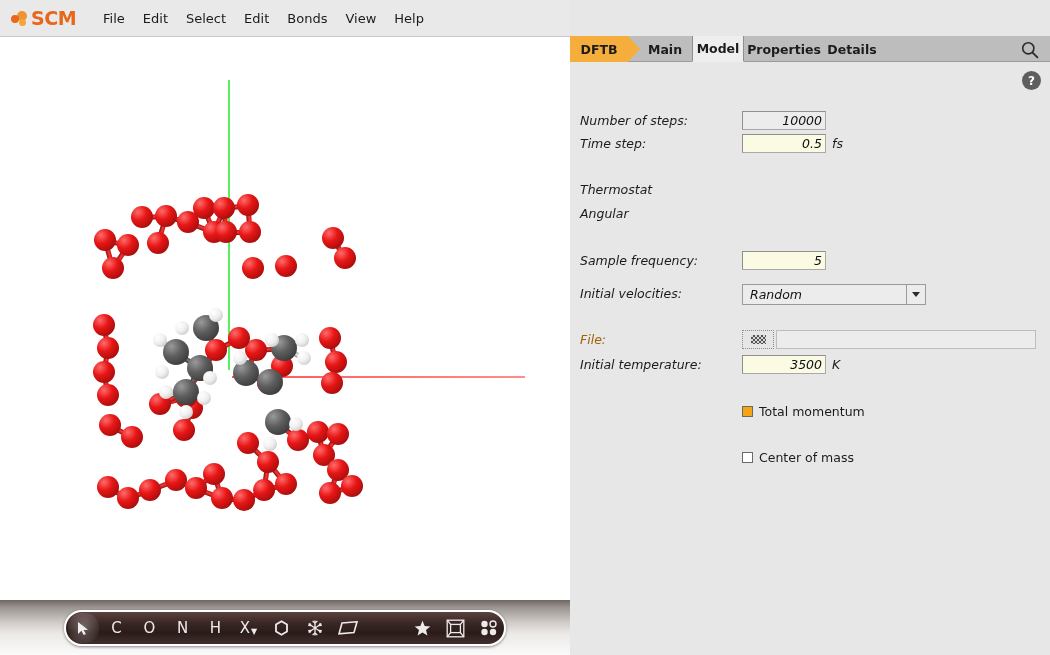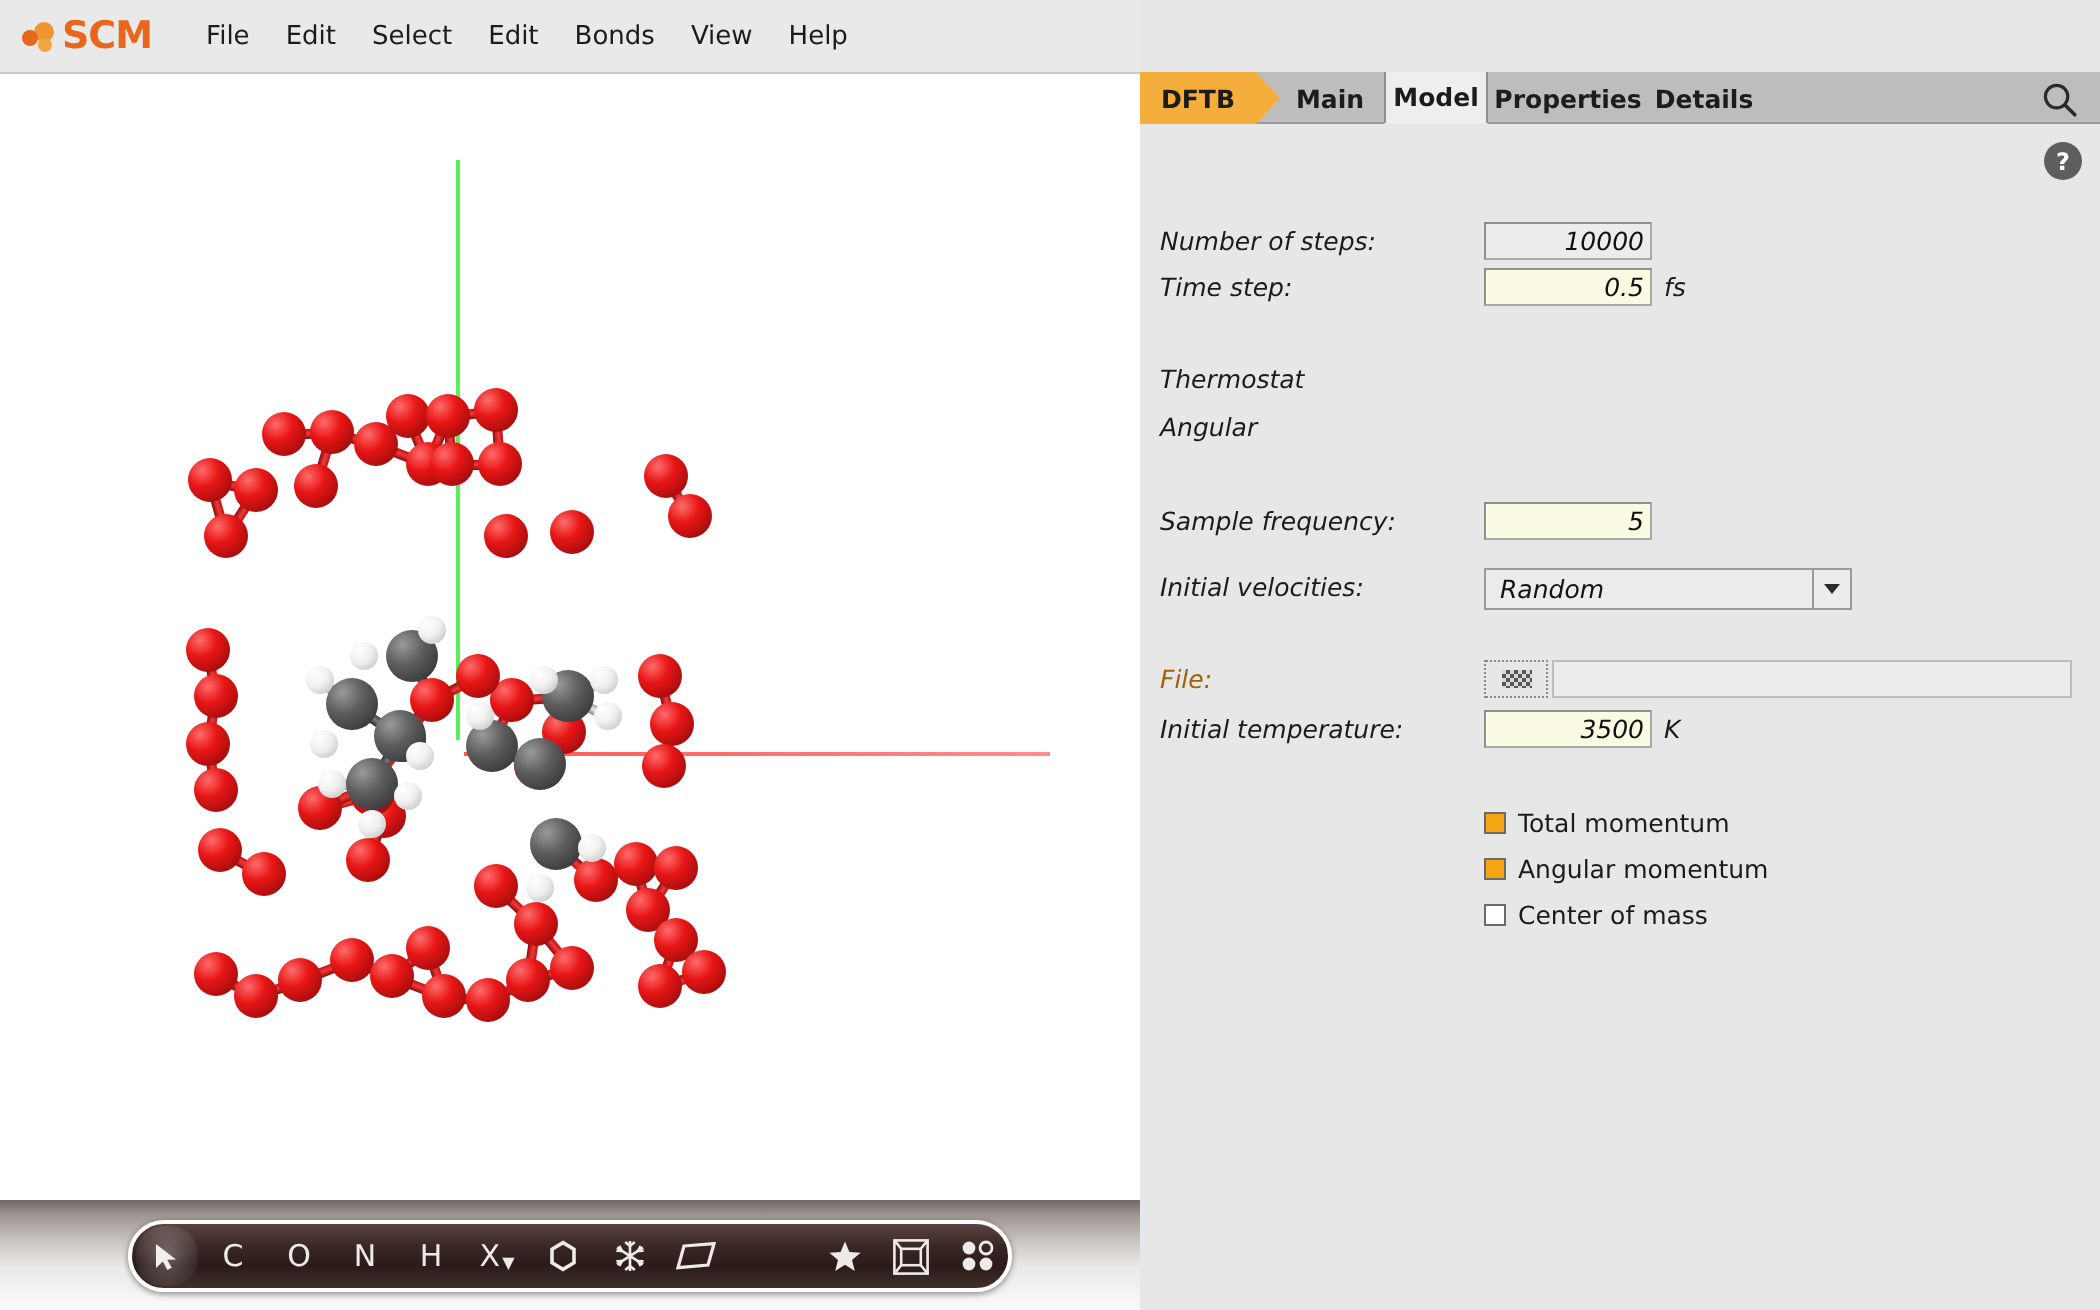--- a/index.html
+++ b/index.html
@@ -544,22 +544,18 @@
   <div class="row" style="top:355px">
     <span class="lbl">Initial temperature:</span>
     <div class="fld">3500</div>
     <span class="unit">K</span>
   </div>
 
   <div class="cbrow" style="top:401px">
     <span class="cbox on"></span>
     <span class="cbtext">Total momentum</span>
   </div>
-  <div class="cbrow" style="top:424px">
-    <span class="cbox on"></span>
-    <span class="cbtext">Angular momentum</span>
-  </div>
   <div class="cbrow" style="top:447px">
     <span class="cbox"></span>
     <span class="cbtext">Center of mass</span>
   </div>
 
 </div>
 
 </body></html>

